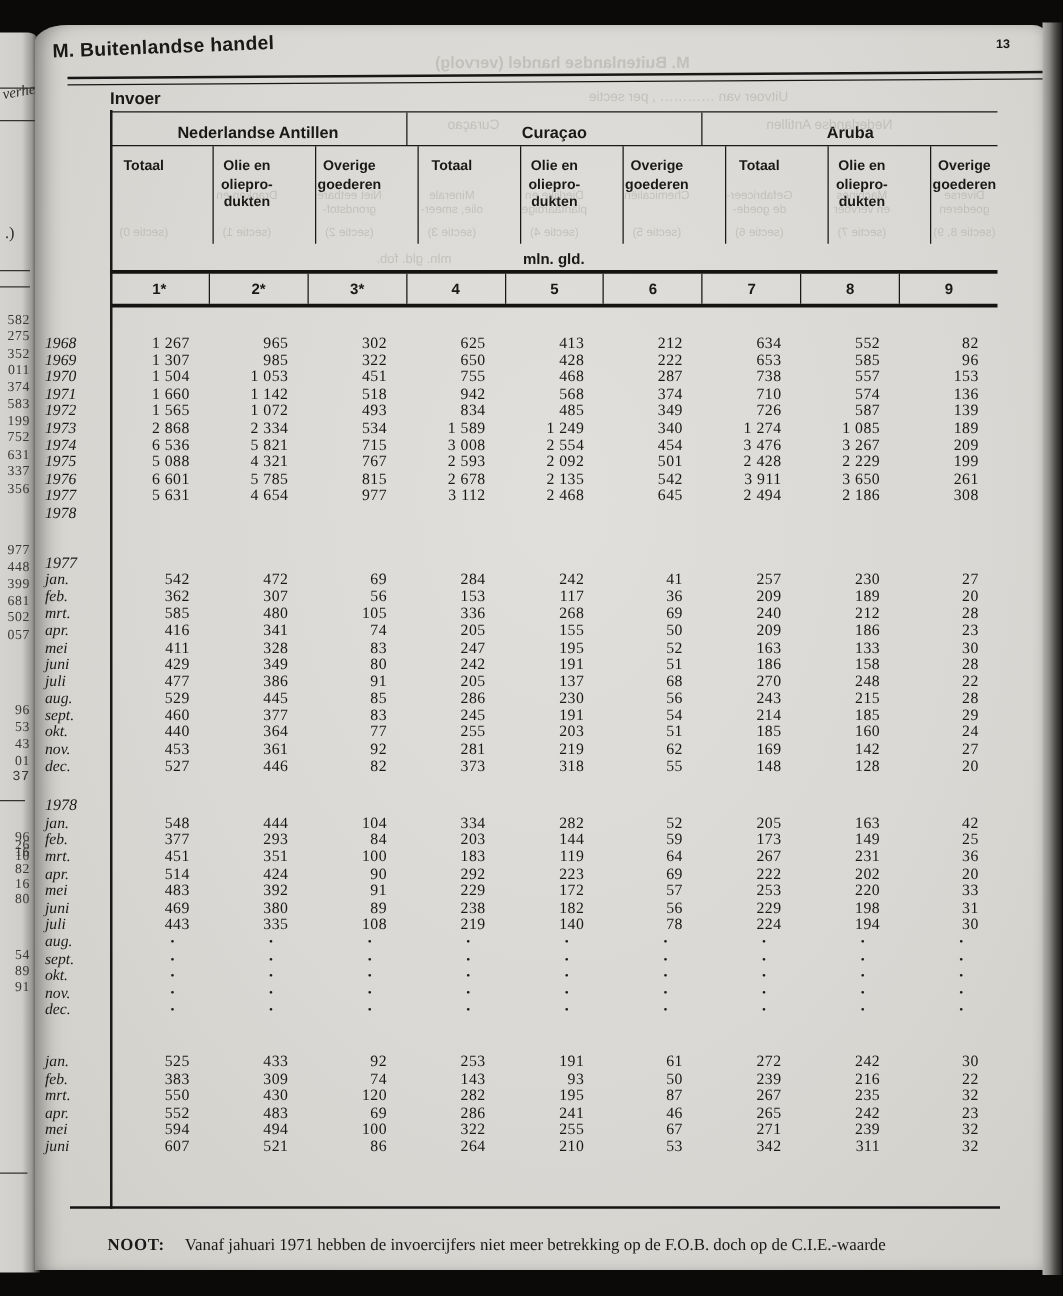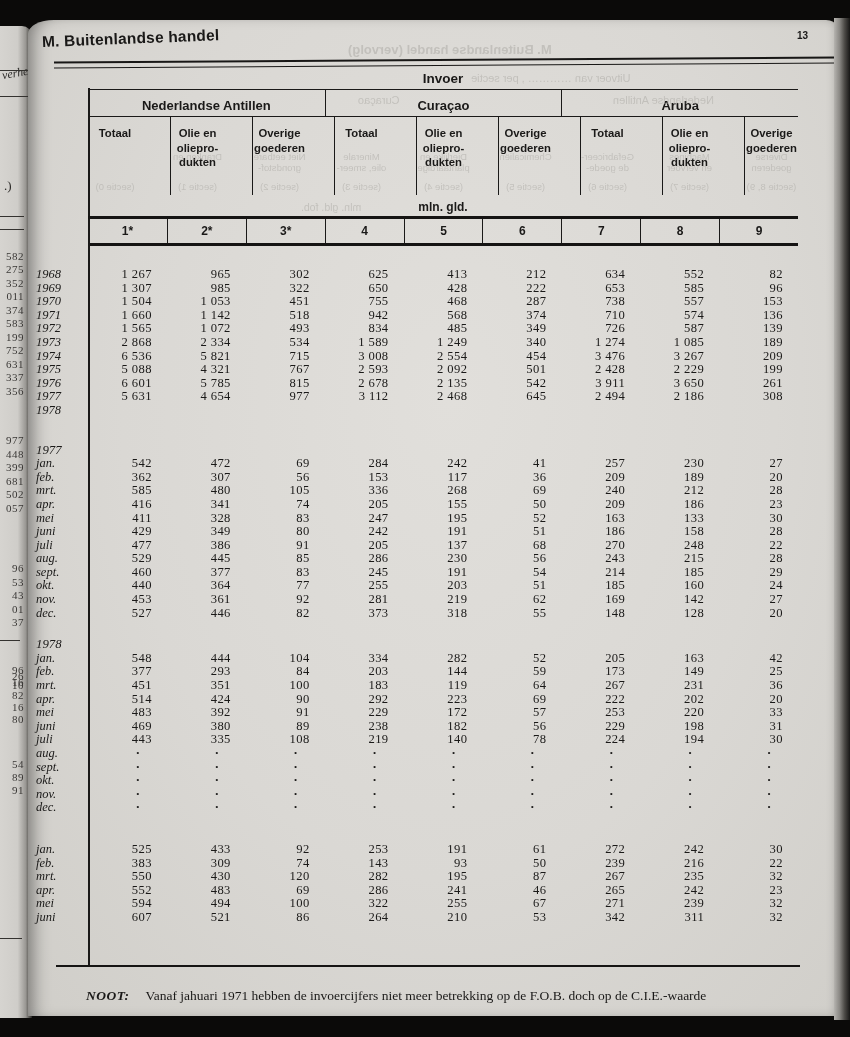--- a/index.html
+++ b/index.html
@@ -31,21 +31,21 @@
   .rule-double{position:absolute;left:26px;top:39px;width:782px;height:4px;
     border-top:2.5px solid #181716;border-bottom:1.5px solid #181716;transform:rotate(-.35deg);}
 
   .ghost{color:#aeaca7;opacity:.55;transform:scaleX(-1);display:inline-block;white-space:nowrap;}
   .ghost-title{position:absolute;left:320px;top:22px;font:bold 13px "Liberation Sans",sans-serif;}
 
   
   .table{position:absolute;left:60px;top:44px;width:710px;}
   .stubline{position:absolute;left:0;top:24px;bottom:0;width:1.6px;background:#1a1918;}
 
-  .t-title{height:26px;border-bottom:1.6px solid #1a1918;text-align:center;position:relative;
+  .t-title{height:26px;border-bottom:1.6px solid #1a1918;text-align:left;position:relative;
     font-weight:600;font-size:13.5px;padding-top:7px;box-sizing:border-box;}
   .t-title .ghost{position:absolute;left:54%;top:8px;font-size:11px;font-weight:400;}
 
   .groups{display:grid;grid-template-columns:repeat(3,1fr);height:26px;border-bottom:1.6px solid #1a1918;position:relative;}
   .group-cell{display:flex;align-items:flex-end;justify-content:center;font-weight:600;font-size:13px;padding-bottom:3px;}
   .group-cell + .group-cell{border-left:1.6px solid #1a1918;}
   .g-ghost{position:absolute;top:4px;font-size:11px;font-weight:400;}
 
   .cols{display:grid;grid-template-columns:repeat(9,1fr);height:78px;gap:28px;}
   .col-cell{border-left:1.3px solid #1a1918;position:relative;text-align:center;
@@ -73,21 +73,21 @@
   .row{display:grid;grid-template-columns:60px repeat(9,78.9px);height:13.6px;line-height:13.6px;}
   .row .lbl{font-style:italic;font-size:12.5px;padding-left:8px;}
   .row .lbl.head{font-size:12.8px;}
   .row .val{text-align:right;padding-right:15px;font-size:12.6px;letter-spacing:.4px;}
   .row .val.dot{font-size:9px;padding-right:27px;}
   .spacer{height:40px;}
   .bottomrule{margin-left:28px;width:744px;border-top:2.6px solid #151413;}
 
   .noot{position:absolute;left:58px;top:968px;font-family:"Liberation Serif",serif;font-size:13.5px;
     white-space:nowrap;}
-  .noot .nlabel{font-weight:bold;margin-right:16px;letter-spacing:.5px;font-style:italic;}
+  .noot .nlabel{font-weight:bold;margin-right:16px;letter-spacing:.5px;}
 </style>
 </head>
 <body>
 
 <div class="sliver">
   <span class="edge-word">verhe</span>
   <span class="edge-paren">.)</span>
   <div class="edge-line" style="top:44px;width:28px;"></div>
   <div class="edge-line" style="top:70px;width:28px;"></div>
   <div class="edge-line" style="top:190px;width:24px;"></div>
@@ -109,21 +109,21 @@
       <span class="frag" style="top: 408px;">977</span>
       <span class="frag" style="top: 422px;">448</span>
       <span class="frag" style="top: 435px;">399</span>
       <span class="frag" style="top: 449px;">681</span>
       <span class="frag" style="top: 462px;">502</span>
       <span class="frag" style="top: 476px;">057</span>
       <span class="frag" style="top: 536px;">96</span>
       <span class="frag" style="top: 550px;">53</span>
       <span class="frag" style="top: 563px;">43</span>
       <span class="frag" style="top: 577px;">01</span>
-      <span class="frag" style="top: 590px;">37</span>
+      <span class="frag" style="top: 590px; font-family: Liberation Mono, monospace;">37</span>
       <span class="frag" style="top: 613px; margin-top: 40px;">10</span>
       <span class="frag" style="top: 644px; margin-left: 20px;">26</span>
       <span class="frag" style="top: 638px;">96</span>
       <span class="frag" style="top: 650px;">16</span>
       <span class="frag" style="top: 663px;">82</span>
       <span class="frag" style="top: 675px;">16</span>
       <span class="frag" style="top: 687px;">80</span>
       <span class="frag" style="top: 732px;">54</span>
       <span class="frag" style="top: 745px;">89</span>
       <span class="frag" style="top: 758px;">91</span>

